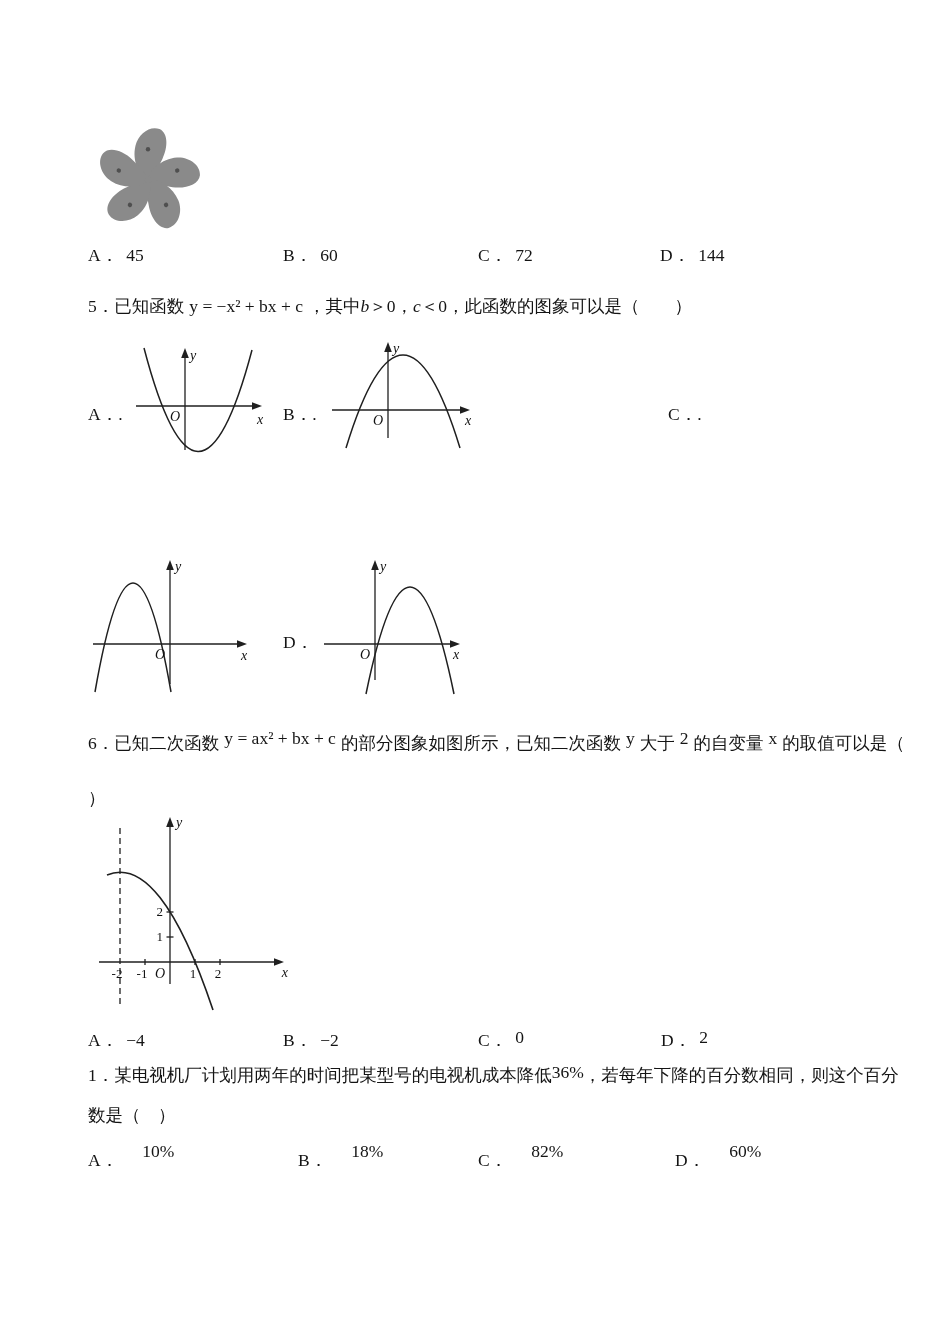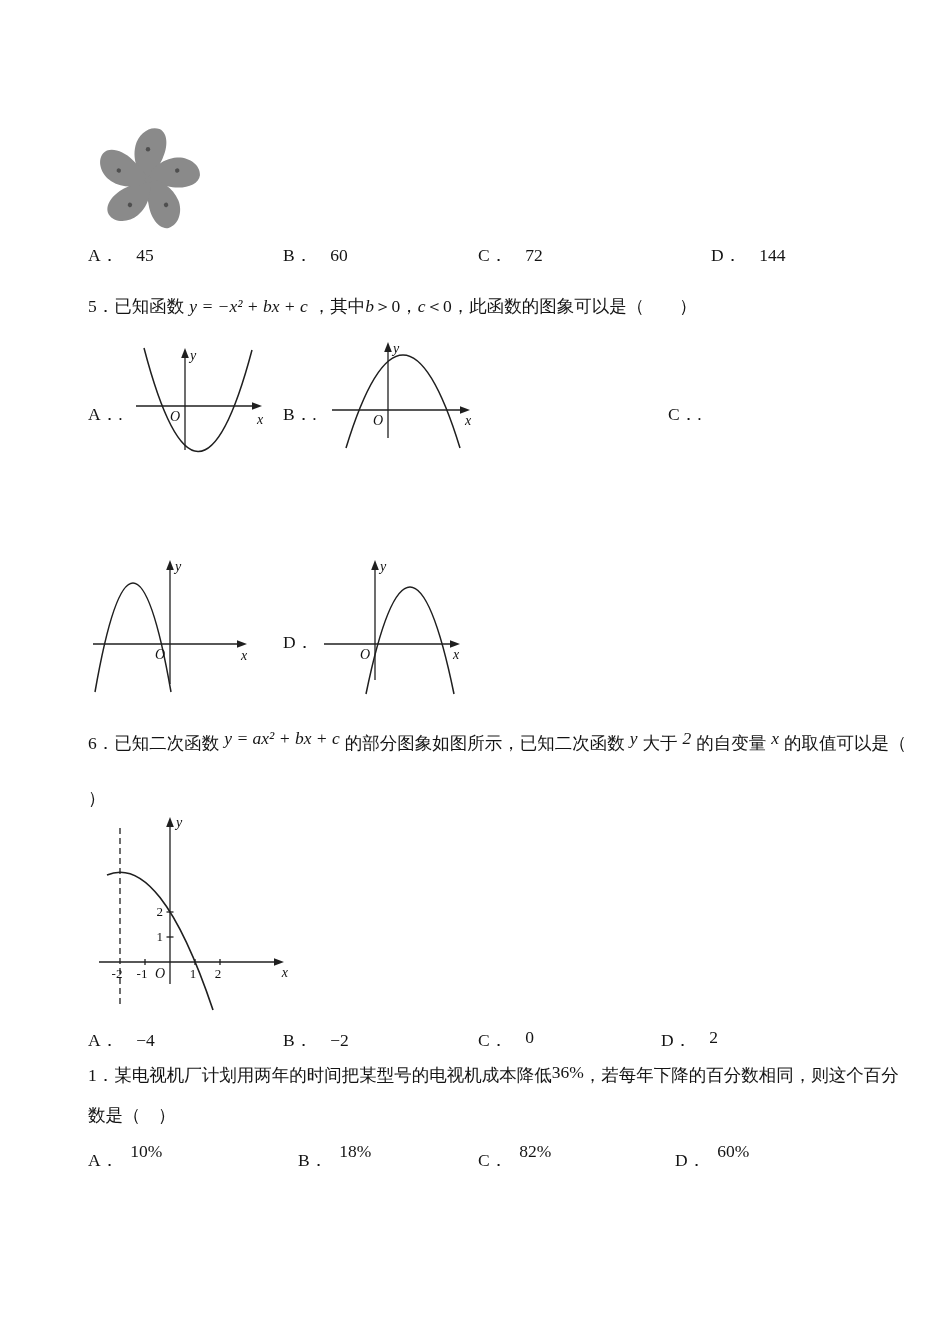--- a/index.html
+++ b/index.html
@@ -1,25 +1,25 @@
 <!DOCTYPE html>
 <html><head>
 <meta charset="utf-8">
 <style>
   html,body{margin:0;padding:0}
   body{width:950px;height:1344px;background:#ffffff;color:#141414;
        font-family:"Liberation Serif",serif;position:relative;overflow:hidden}
   .abs{position:absolute}
   .line{position:absolute;font-size:17.5px;white-space:nowrap;line-height:1.4}
   .it{font-style:italic}
-  .fm{font-style:italic;margin:16px 5px}
+  .fm{margin:16px 5px}
   .raise{position:relative;top:-5px}
   .raise-sm{position:relative;top:-3px}
-  .opt-val{margin-left:18px}
-  .vraise{position:relative;top:-9px;margin-left:12px}
+  .opt-val{margin-left:8px}
+  .vraise{position:relative;top:-9px;margin-left:24px}
   svg text{font-family:"Liberation Serif",serif}
 </style>
 </head>
 <body>
 
 <svg class="abs" style="left:86px;top:122px" width="124" height="116" viewBox="0 0 124 116">
   <g transform="translate(62,58) scale(0.96)">
     <g>
       <path d="M 0 0 C -9 -4 -17 -20 -13 -36 C -10 -48 2 -57 12 -53 C 21 -49 21 -34 15 -22 C 10 -12 6 -4 0 0 Z" transform="rotate(0)" fill="#8a8a8a"></path>
       <path d="M 0 0 C -9 -4 -17 -20 -13 -36 C -10 -48 2 -57 12 -53 C 21 -49 21 -34 15 -22 C 10 -12 6 -4 0 0 Z" transform="rotate(72)" fill="#8a8a8a"></path>
@@ -40,21 +40,21 @@
 
 <div class="line" style="left:88px;top:243px">
   <span>A．</span><span class="opt-val">45</span>
 </div>
 <div class="line" style="left:283px;top:243px">
   <span>B．</span><span class="opt-val">60</span>
 </div>
 <div class="line" style="left:478px;top:243px">
   <span>C．</span><span class="opt-val">72</span>
 </div>
-<div class="line" style="left:711px;top:243px">
+<div class="line" style="left:660px;top:243px">
   <span>D．</span><span class="opt-val">144</span>
 </div>
 
 <div class="line" style="left:88px;top:294px">
   <span>5．已知函数</span><span class="fm">y = −x² + bx + c</span><span>，其中</span><span class="it">b</span><span>＞0，</span><span class="it">c</span><span>＜0，</span><span>此函数的图象可以是（　　）</span>
 </div>
 
 <div class="line" style="left:88px;top:402px">A．.</div>
 <div class="line" style="left:283px;top:402px">B．.</div>
 <div class="line" style="left:668px;top:402px">C．.</div>

